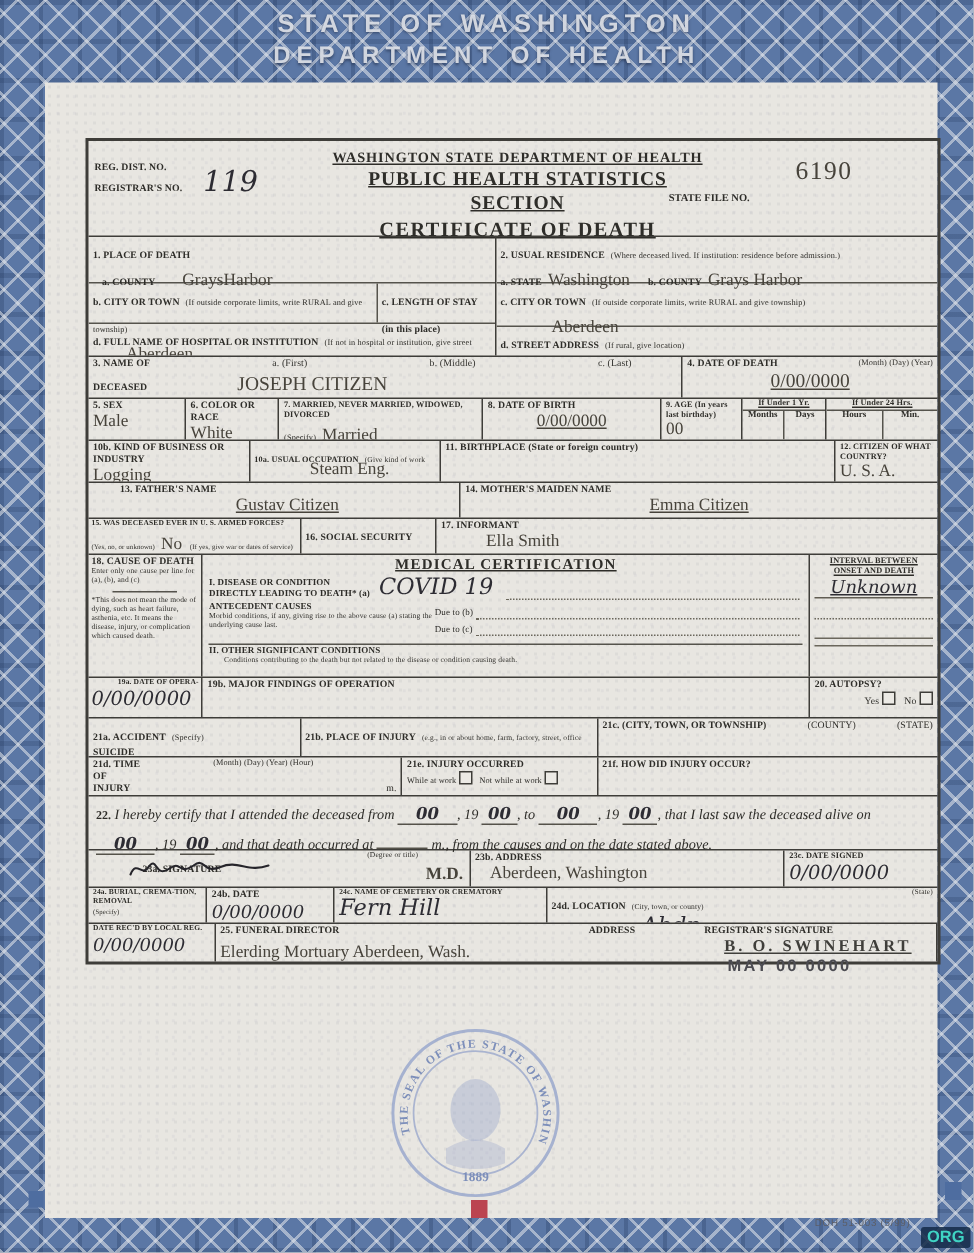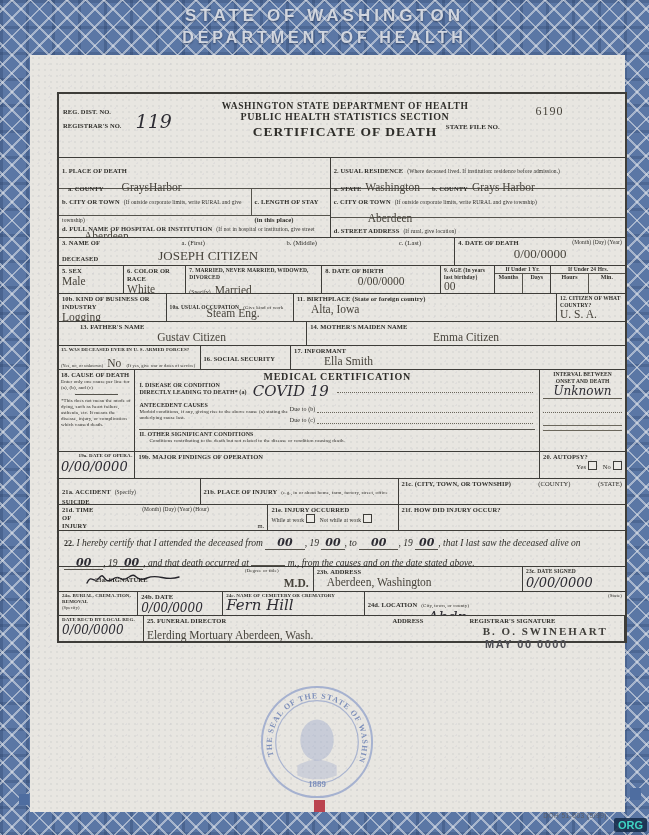--- a/index.html
+++ b/index.html
@@ -26,44 +26,44 @@
   .row{display:flex;border-bottom:1px solid #3e3d39;box-sizing:border-box;}
   .row:last-child{border-bottom:none;}
   .cell{border-right:1px solid #3e3d39;box-sizing:border-box;padding:1px 3px;position:relative;overflow:hidden;}
   .cell.last{border-right:none;}
   .lbl{font-size:6.5px;font-weight:bold;line-height:1.2;letter-spacing:0.1px;}
   .note{font-weight:normal;}
   .typed{font-size:11.5px;color:#47433b;line-height:1.1;}
   .typed-u{border-bottom:1px solid #615d53;}
   .hand{font-family:"DejaVu Serif", serif;font-style:italic;color:#2d2c33;font-size:12px;}
   .hand-lg{font-size:19px;}
-  .ctr{text-align:center;}
+  .ctr{text-align:center;text-decoration:underline;}
   .dots{flex:1;border-bottom:1px dotted #6b675c;margin:0 2px;height:10px;}
   .rule{border-bottom:1px solid #615d53;}
   .box{display:inline-block;width:7px;height:7px;border:1px solid #3e3d39;vertical-align:-1px;margin-left:2px;background:#eceae5;}
   .hdr{display:flex;height:63px;border-bottom:1.5px solid #3e3d39;}
   .flexcol{display:flex;flex-direction:column;}
   .grow{flex:1;}
   .subrow{display:flex;}
   .seal-wrap{position:absolute;left:228px;top:628px;width:118px;height:118px;}
   .may-stamp{position:absolute;left:455px;top:583px;font-family:"Liberation Sans",sans-serif;
     font-weight:bold;font-size:11px;letter-spacing:1.5px;color:#4c4c52;}
   .doh{position:absolute;right:42px;bottom:16px;font-family:"Liberation Sans",sans-serif;
     font-size:6.5px;color:#5c5e66;letter-spacing:0.5px;}
   .org-badge{position:absolute;right:2px;bottom:3px;background:rgba(22,44,74,0.88);color:#3fd4c4;
     font-family:"Liberation Sans",sans-serif;font-weight:bold;font-size:11px;padding:1px 4px;border-radius:2px;}
   .sq{position:absolute;}
   .sq-red{left:314px;top:800px;width:11px;height:12px;background:#bb4450;}
   .sq-blue-l{left:19px;top:794px;width:10px;height:11px;background:#4e6da0;}
   .sq-blue-r{left:630px;top:788px;width:11px;height:12px;background:#4e6da0;}
   .cert-head{font-size:9.5px;font-weight:bold;letter-spacing:0.6px;}
-  .cert-sub{font-size:10px;font-weight:bold;letter-spacing:0.6px;}
+  .cert-sub{font-size:13px;font-weight:bold;letter-spacing:0.6px;}
   .cert-title{font-size:13.5px;font-weight:bold;letter-spacing:1px;margin-top:2px;}
   .statefile{font-size:7px;font-weight:bold;}
-  .bignum{font-size:12px;color:#47433b;letter-spacing:1px;}
+  .bignum{font-size:17px;color:#47433b;letter-spacing:1px;}
   .certify{font-size:9.5px;font-style:italic;line-height:1.8;color:#2e2d29;}
   .h00{font-family:"DejaVu Serif",serif;font-style:italic;font-size:11px;font-weight:bold;
        padding:0 12px;border-bottom:1px solid #55524a;color:#2d2c33;}
   .stamped{font-family:"Liberation Serif",serif;font-weight:bold;font-size:11px;letter-spacing:2px;color:#3f3e3a;}
   .tinycols{display:flex;font-size:6px;font-weight:bold;text-align:center;}
 </style>
 </head>
 <body>
 
 <div class="page">
@@ -211,21 +211,20 @@
           <div class="lbl">10b. KIND OF BUSINESS OR INDUSTRY</div>
           <div class="typed">Logging</div>
         </div>
         <div class="cell" style="width:22.5%;">
           <span class="lbl" style="font-size:5.5px;">10a. USUAL OCCUPATION</span>
           <span class="lbl note" style="font-size:5px;">(Give kind of work done during most of working life, even if retired)</span>
           <span class="typed" style="position:absolute;left:40px;bottom:1px;">Steam Eng.</span>
         </div>
         <div class="cell" style="width:46.5%;">
           <div class="lbl">11. BIRTHPLACE (State or foreign country)</div>
-          <div class="typed" style="margin-left:14px;">Alta, Iowa</div>
         </div>
         <div class="cell last" style="width:12%;">
           <div class="lbl" style="font-size:5.5px;">12. CITIZEN OF WHAT COUNTRY?</div>
           <div class="typed">U. S. A.</div>
         </div>
       </div>
 
       <div class="row" style="height:24px;padding-left:18px;">
         <div class="cell" style="width:42%;">
           <div class="lbl">13. FATHER'S NAME</div>
@@ -264,21 +263,21 @@
 
       <div class="row" style="height:82px;">
         <div class="cell" style="width:13.5%;padding:1px 2px;">
           <div class="lbl">18. CAUSE OF DEATH</div>
           <div class="lbl note" style="font-size:5px;">Enter only one cause per line for (a), (b), and (c)</div>
           <div style="border-bottom:1px solid #55534c;width:60%;margin:3px auto;"></div>
           <div class="lbl note" style="font-size:5px;">*This does not mean the mode of dying, such as heart failure, asthenia, etc. It means the disease, injury, or complication which caused death.</div>
         </div>
         <div class="cell flexcol" style="width:71.5%;padding:1px 4px;">
           <div class="ctr" style="font-size:10px;font-weight:bold;letter-spacing:0.8px;">MEDICAL CERTIFICATION</div>
-          <div class="subrow" style="align-items:flex-start;">
+          <div class="subrow" style="align-items:flex-end;">
             <span class="lbl" style="font-size:6px;">
               <span>I. DISEASE OR CONDITION</span><br>
               <span>DIRECTLY LEADING TO DEATH* (a)</span>
             </span>
             <span class="hand" style="font-size:15px;margin:0 6px;">COVID 19</span>
             <span class="dots"></span>
           </div>
           <div class="subrow" style="margin-top:2px;">
             <div style="width:38%;">
               <div class="lbl" style="font-size:6px;">ANTECEDENT CAUSES</div>

